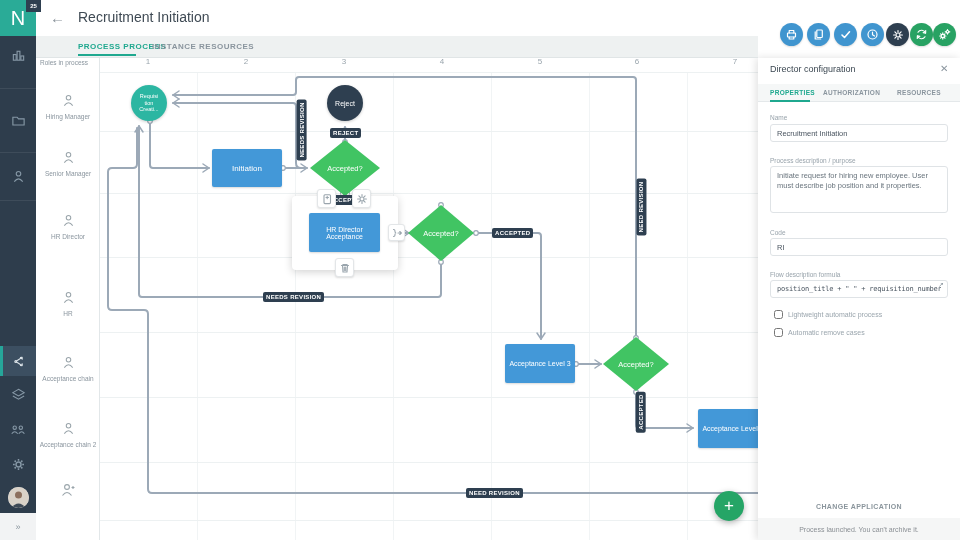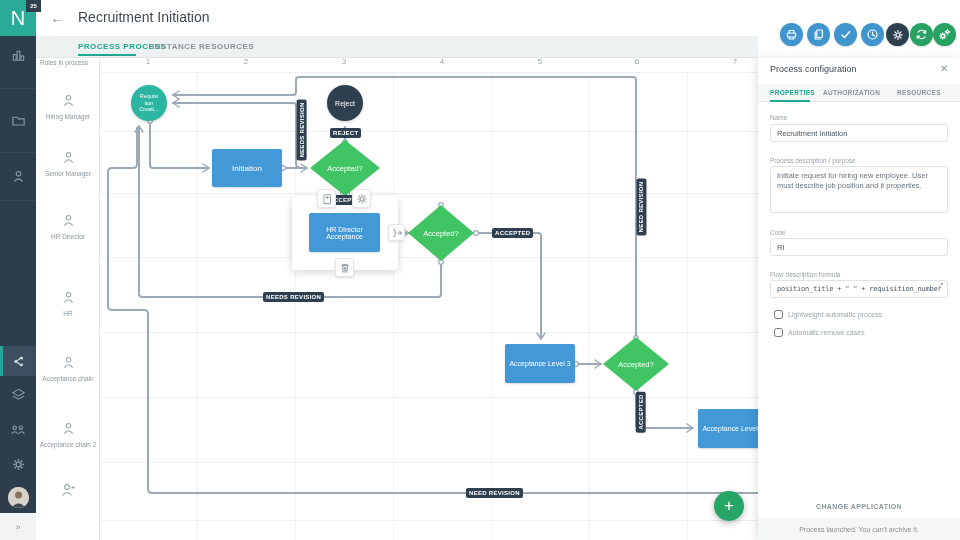--- a/index.html
+++ b/index.html
@@ -374,21 +374,21 @@
 <div class="abs tb-btn" style="left:933px;background:#28a263">
   <svg width="13" height="13" viewBox="0 0 13 13">
       <circle cx="4.8" cy="8" r="1.7"></circle>
       <path d="M4.8,4.9 v1.2 M4.8,9.9 v1.2 M1.7,8 h1.2 M6.7,8 h1.2 M2.6,5.8 l0.9,0.9 M6.1,9.3 l0.9,0.9 M2.6,10.2 l0.9,-0.9 M6.1,6.7 l0.9,-0.9"></path>
       <circle cx="9.5" cy="3.8" r="1.3"></circle>
       <path d="M9.5,1.5 v0.9 M9.5,5.2 v0.9 M7.2,3.8 h0.9 M10.9,3.8 h0.9"></path>
     </svg>
 </div>
 
 <div class="abs" id="panel"></div>
-<div class="abs" id="panel-title">Process configuration</div>
+<div class="abs" id="panel-title">Director configuration</div>
 <div class="abs" id="panel-close">✕</div>
 
 <div class="abs" id="panel-tabs"></div>
 <div class="abs panel-tab active" style="left:770px">PROPERTIES</div>
 <div class="abs panel-tab" style="left:823px">AUTHORIZATION</div>
 <div class="abs panel-tab" style="left:897px">RESOURCES</div>
 <div class="abs" id="panel-tab-underline"></div>
 
 <div class="abs fld-label" style="top:114px">Name</div>
 <input class="abs fld-input" style="top: 124px;" value="Recruitment Initiation">

